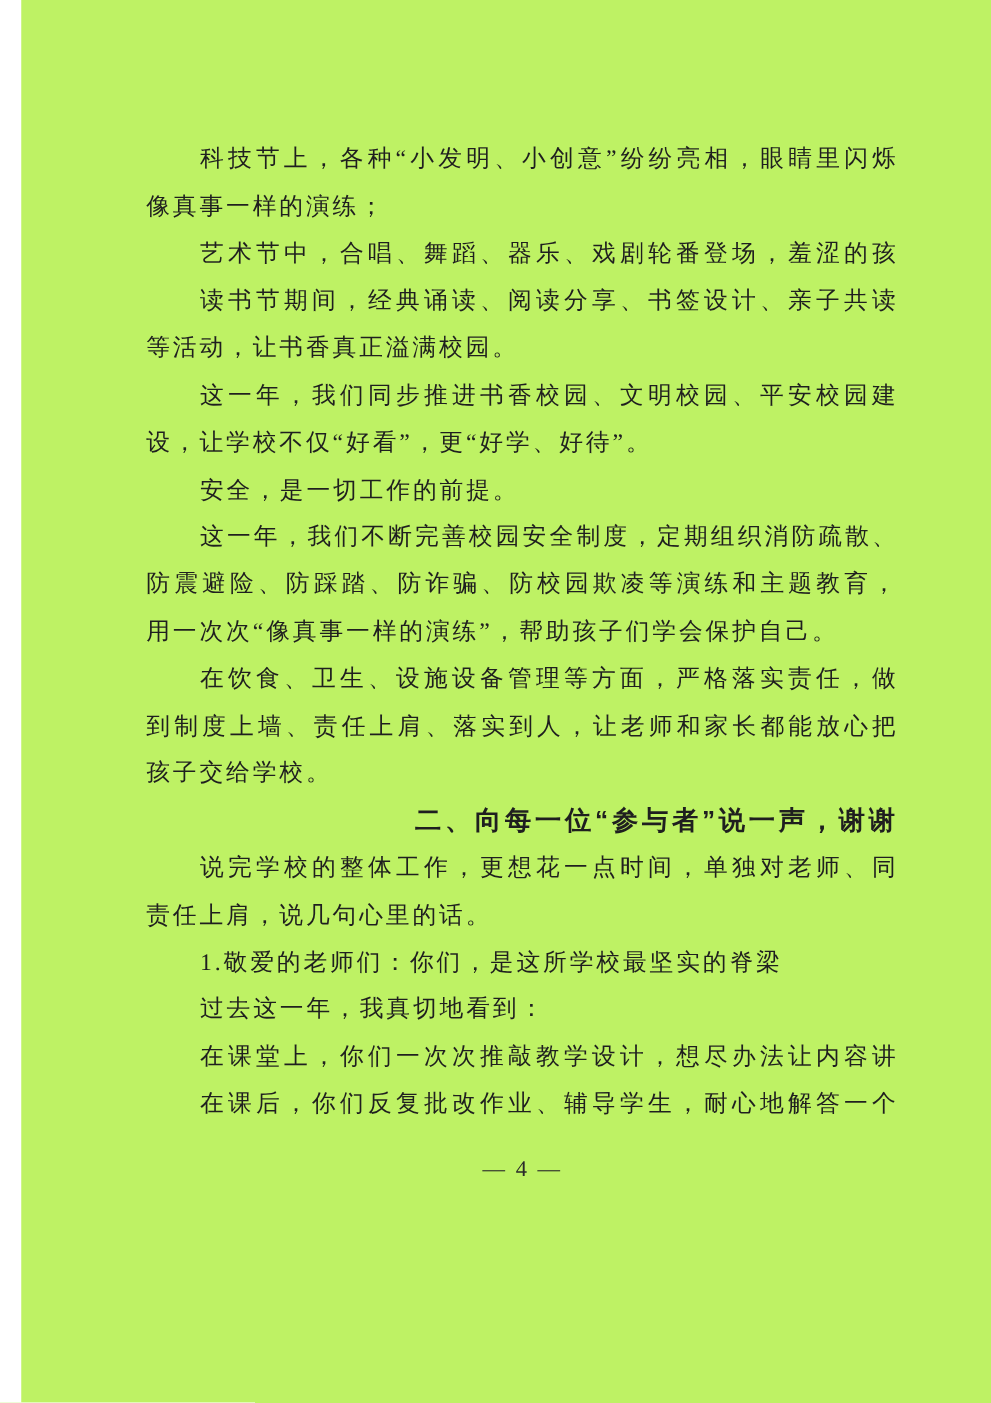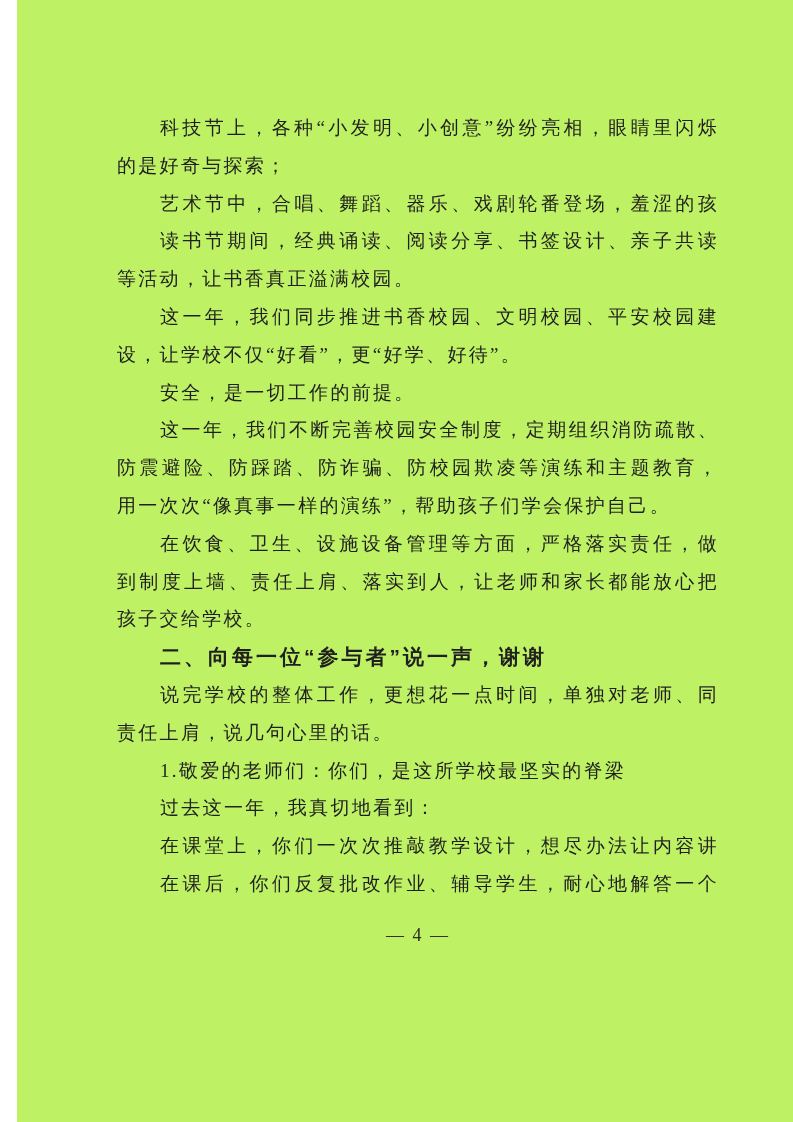--- a/index.html
+++ b/index.html
@@ -42,40 +42,41 @@
   .line.fill {
     text-align: justify;
     text-align-last: justify;
     text-justify: inter-character;
   }
   .para.heading .line {
     font-family: "Liberation Sans", "DejaVu Sans", sans-serif;
     font-weight: 700;
     font-size: 21px;
     letter-spacing: 3px;
+    text-align: right;
   }
   .footer {
     margin-top: 22px;
     width: 602px;
     text-align: center;
   }
   .page-number {
     font-size: 18px;
     letter-spacing: 2px;
     color: #2a2a2a;
   }
 </style>
 </head>
 <body>
 
 <div class="page">
   <div class="doc-body">
       <div class="para">
         <div class="line indent fill">科技节上，各种“小发明、小创意”纷纷亮相，眼睛里闪烁</div>
-        <div class="line">的是好奇与探索；</div>
+        <div class="line">像真事一样的演练；</div>
       </div>
       <div class="para">
         <div class="line indent fill">艺术节中，合唱、舞蹈、器乐、戏剧轮番登场，羞涩的孩</div>
       </div>
       <div class="para">
         <div class="line indent fill">读书节期间，经典诵读、阅读分享、书签设计、亲子共读</div>
         <div class="line">等活动，让书香真正溢满校园。</div>
       </div>
       <div class="para">
         <div class="line indent fill">这一年，我们同步推进书香校园、文明校园、平安校园建</div>

